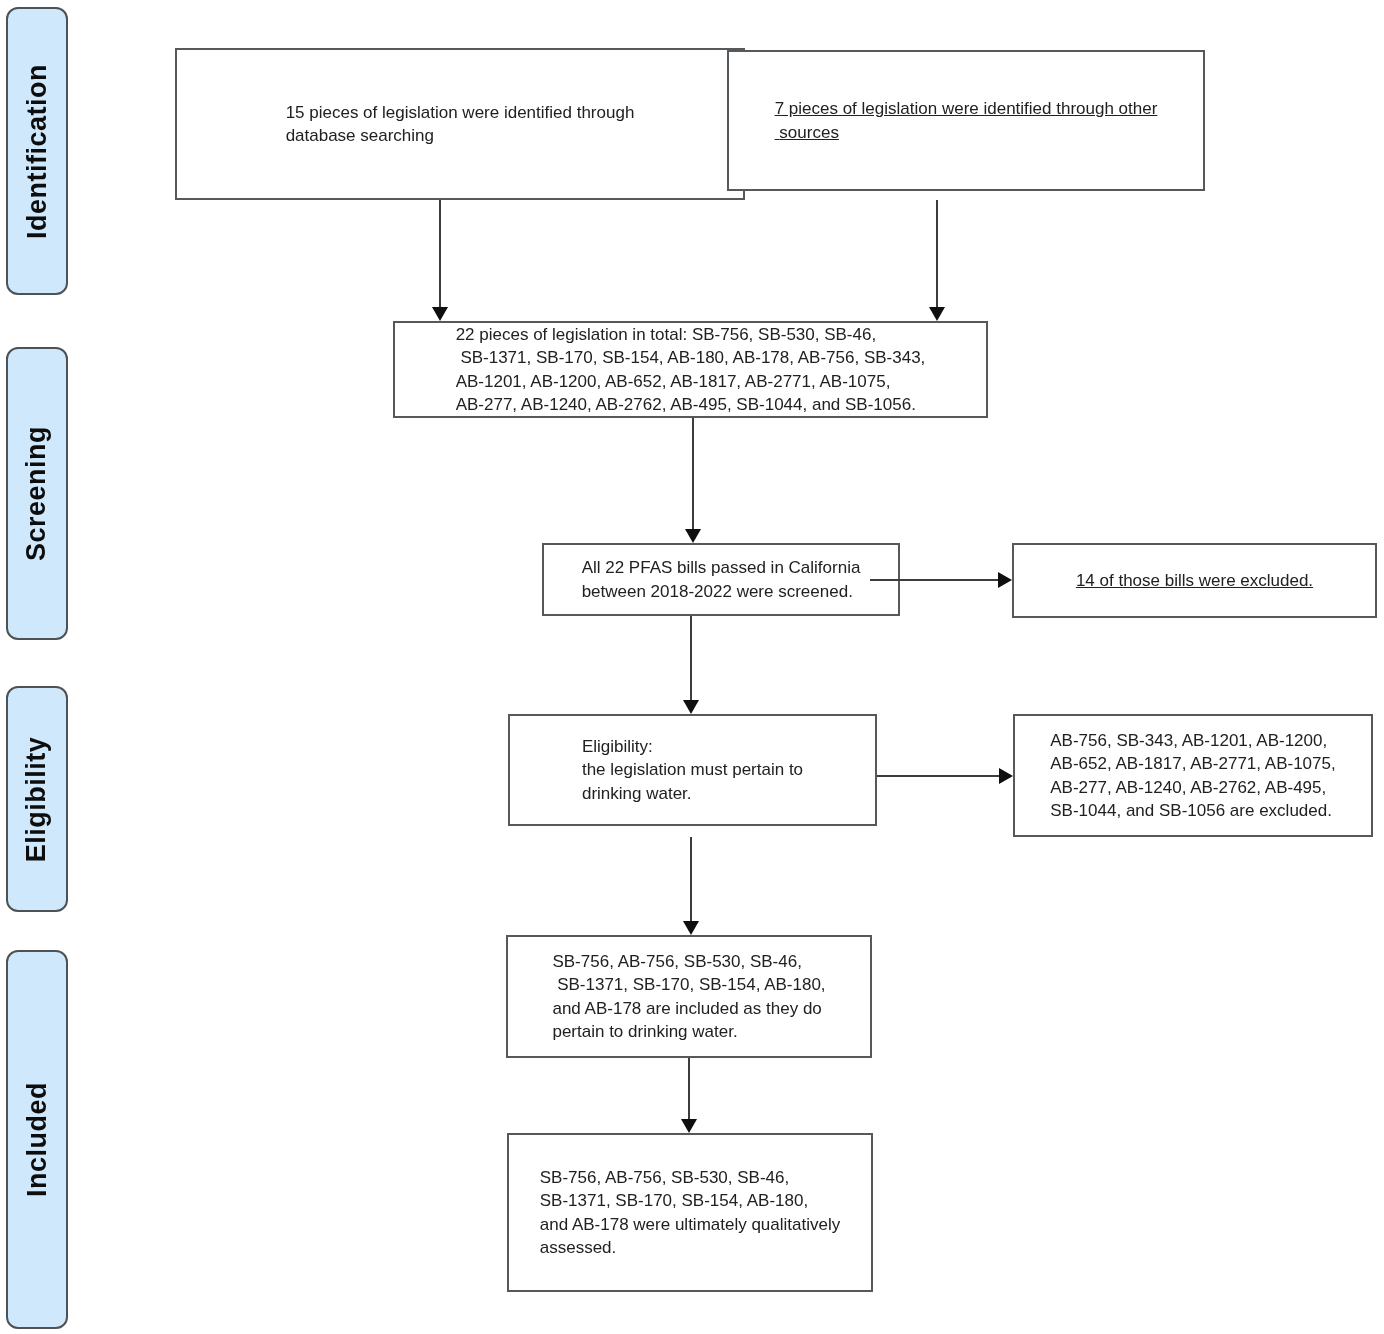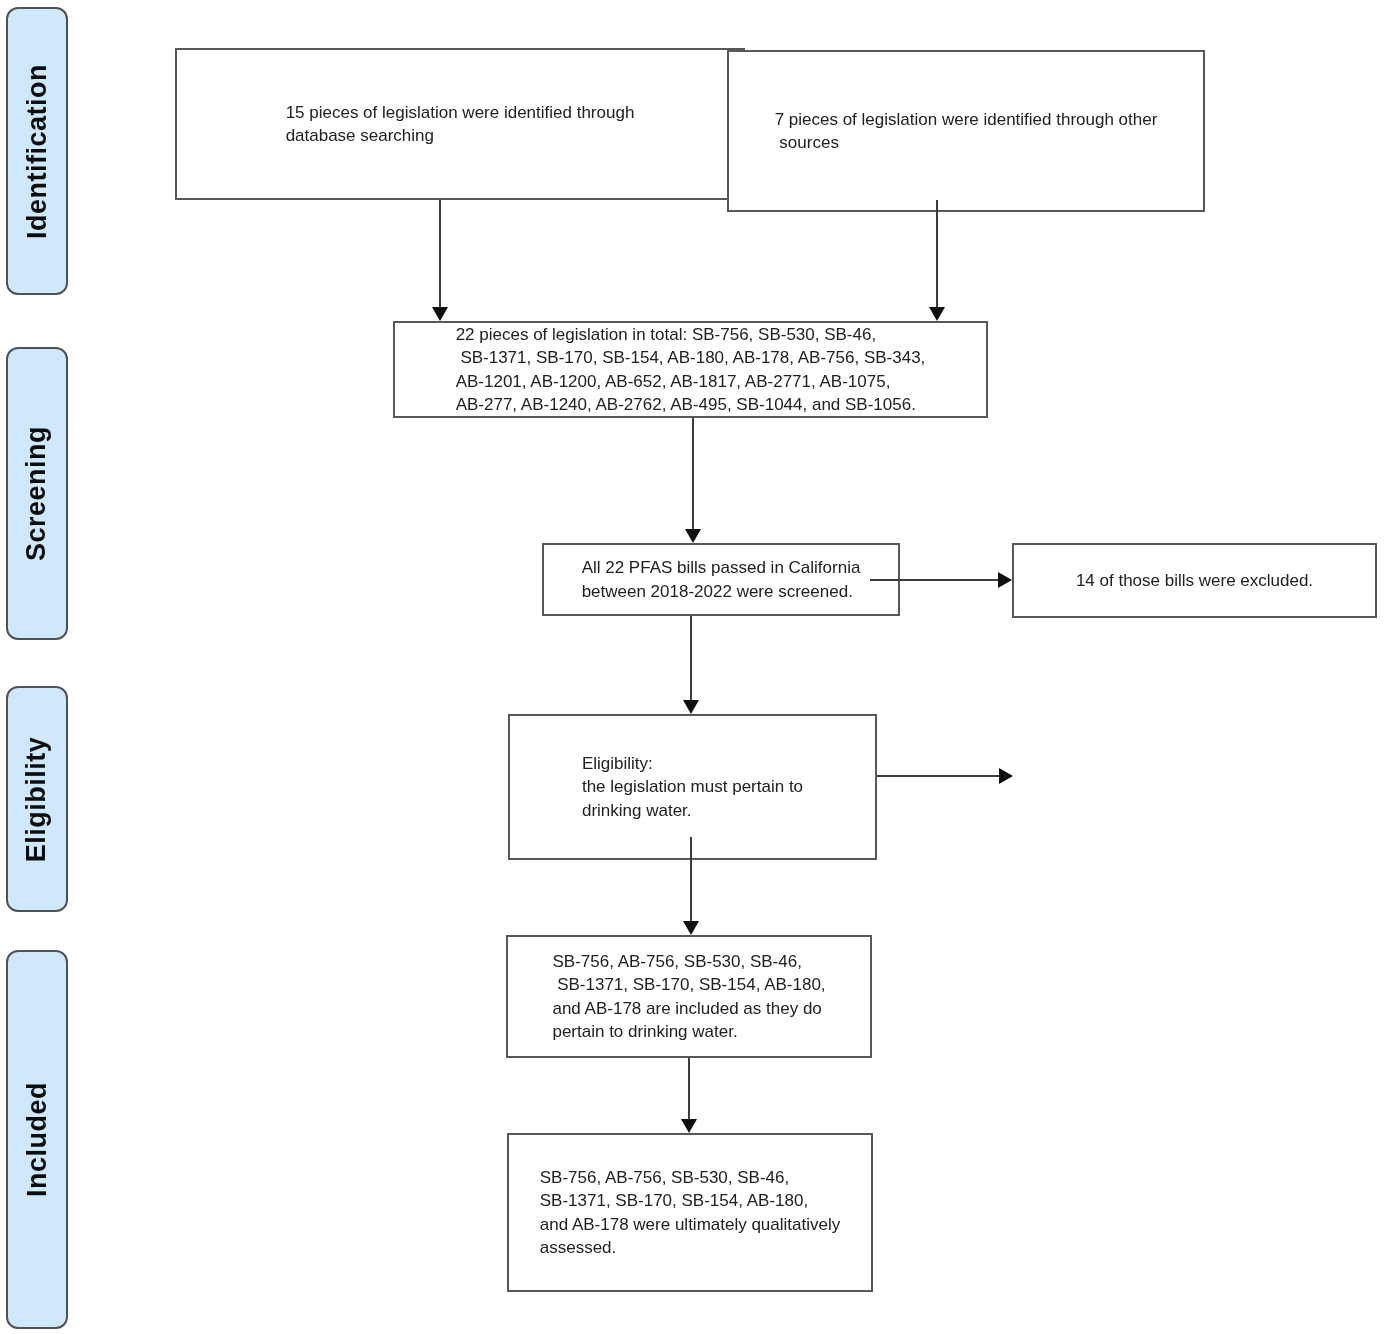--- a/index.html
+++ b/index.html
@@ -45,21 +45,21 @@
     box-sizing:border-box;
     display:flex;align-items:center;justify-content:center;
   }
   .box-text{
     white-space:pre-wrap;
     text-align:left;
     font-size:17px;
     line-height:1.36;
     color:var(--text);
   }
-  .box-text.center{text-align:center;}
+  .box-text.center{text-align:center;text-decoration:underline;}
   
   .varrow{position:absolute;width:2px;background:var(--arrow);}
   .varrow .head-down{
     position:absolute;bottom:-14px;left:-7px;
     width:0;height:0;
     border-left:8px solid transparent;
     border-right:8px solid transparent;
     border-top:14px solid var(--head);
   }
   .harrow{position:absolute;height:2px;background:var(--arrow);}
@@ -86,21 +86,21 @@
     <span class="stage-label">Eligibility</span>
   </div>
   <div class="stage" style="top:950px;height:379px;">
     <span class="stage-label">Included</span>
   </div>
 
   <div class="box" style="left:175px;top:48px;width:570px;height:152px;">
     <div class="box-text">15 pieces of legislation were identified through
 database searching</div>
   </div>
-  <div class="box" style="left:727px;top:50px;width:478px;height:162px;">
+  <div class="box" style="left:727px;top:50px;width:478px;height:141px;text-decoration:underline;">
     <div class="box-text">7 pieces of legislation were identified through other
  sources</div>
   </div>
 
   <div class="varrow" style="left:439px;top:200px;height:107px;">
     <div class="head-down"></div>
   </div>
   <div class="varrow" style="left:936px;top:200px;height:107px;">
     <div class="head-down"></div>
   </div>
@@ -124,27 +124,33 @@
     <div class="head-right"></div>
   </div>
   <div class="box" style="left:1012px;top:543px;width:365px;height:75px;">
     <div class="box-text center">14 of those bills were excluded.</div>
   </div>
 
   <div class="varrow" style="left:690px;top:616px;height:84px;">
     <div class="head-down"></div>
   </div>
 
-  <div class="box" style="left:508px;top:714px;width:369px;height:146px;justify-content:center;">
+  <div class="box" style="left:508px;top:714px;width:369px;height:112px;justify-content:center;">
     <div class="box-text">Eligibility:
 the legislation must pertain to
 drinking water.</div>
   </div>
   <div class="harrow" style="left:877px;top:775px;width:122px;">
     <div class="head-right"></div>
+  </div>
+  <div class="box" style="left:1013px;top:714px;width:360px;height:123px;">
+    <div class="box-text">AB-756, SB-343, AB-1201, AB-1200,
+AB-652, AB-1817, AB-2771, AB-1075,
+AB-277, AB-1240, AB-2762, AB-495,
+SB-1044, and SB-1056 are excluded.</div>
   </div>
 
   <div class="varrow" style="left:690px;top:837px;height:84px;">
     <div class="head-down"></div>
   </div>
 
   <div class="box" style="left:506px;top:935px;width:366px;height:123px;">
     <div class="box-text">SB-756, AB-756, SB-530, SB-46,
  SB-1371, SB-170, SB-154, AB-180,
 and AB-178 are included as they do

